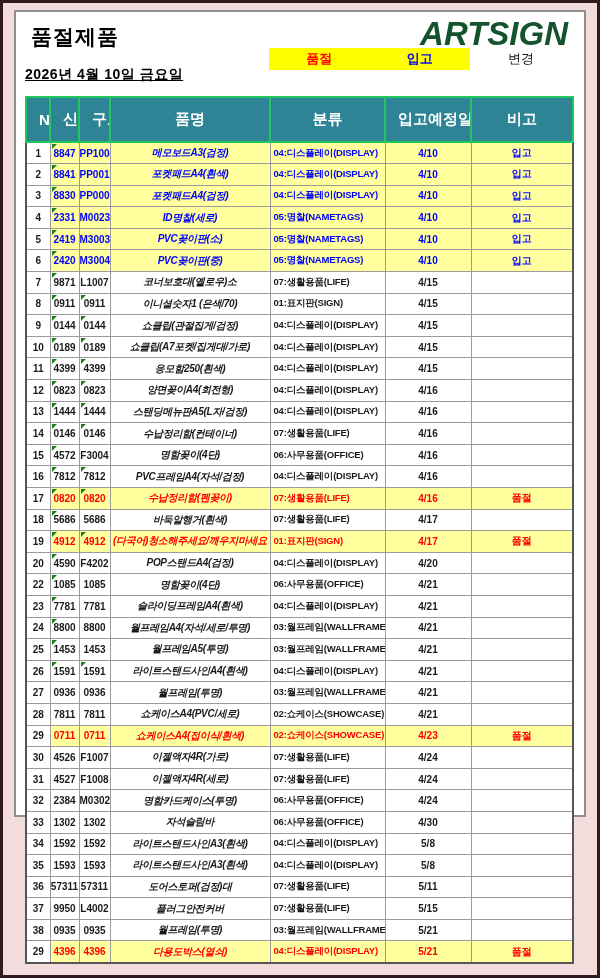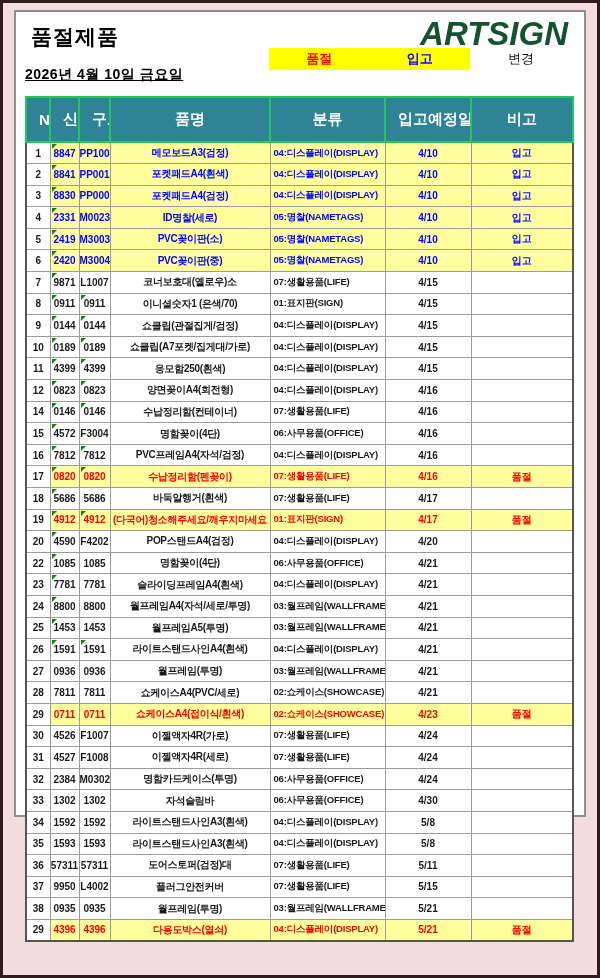--- a/index.html
+++ b/index.html
@@ -58,21 +58,21 @@
     overflow:hidden;white-space:nowrap;
   }
   table.grid td{
     height:21.6px;border:1px solid #9b9b9b;padding:0;
     font-size:10px;font-weight:bold;color:#1a1a1a;
     text-align:center;vertical-align:middle;
     overflow:hidden;white-space:nowrap;position:relative;
     background:#fff;
   }
   table.grid td.cat{text-align:left;padding-left:3px;font-size:9.5px;letter-spacing:-0.2px;}
-  table.grid td.name{letter-spacing:-0.3px;}
+  table.grid td.name{letter-spacing:-0.3px;font-style:italic;}
   tr.incoming td{background:var(--row-yellow);color:var(--blue);}
   tr.soldout td{background:var(--row-yellow);color:var(--red);}
   tr.incoming td.rowno, tr.soldout td.rowno{background:#fff;color:#1a1a1a;}
   td.tri::before{
     content:"";position:absolute;left:1px;top:1px;width:0;height:0;
     border-top:5px solid #1e7e1e;border-right:5px solid transparent;
   }
 </style>
 </head>
 <body>
@@ -216,20 +216,29 @@
         <tr class="normal">
           <td class="rowno">12</td>
           <td class="code tri">0823</td>
           <td class="code tri">0823</td>
           <td class="name">양면꽂이A4(회전형)</td>
           <td class="cat">04:디스플레이(DISPLAY)</td>
           <td class="date">4/16</td>
           <td class="note"></td>
         </tr>
         <tr class="normal">
+          <td class="rowno">13</td>
+          <td class="code tri">1444</td>
+          <td class="code tri">1444</td>
+          <td class="name">스탠딩메뉴판A5(L자/검정)</td>
+          <td class="cat">04:디스플레이(DISPLAY)</td>
+          <td class="date">4/16</td>
+          <td class="note"></td>
+        </tr>
+        <tr class="normal">
           <td class="rowno">14</td>
           <td class="code tri">0146</td>
           <td class="code tri">0146</td>
           <td class="name">수납정리함(컨테이너)</td>
           <td class="cat">07:생활용품(LIFE)</td>
           <td class="date">4/16</td>
           <td class="note"></td>
         </tr>
         <tr class="normal">
           <td class="rowno">15</td>

